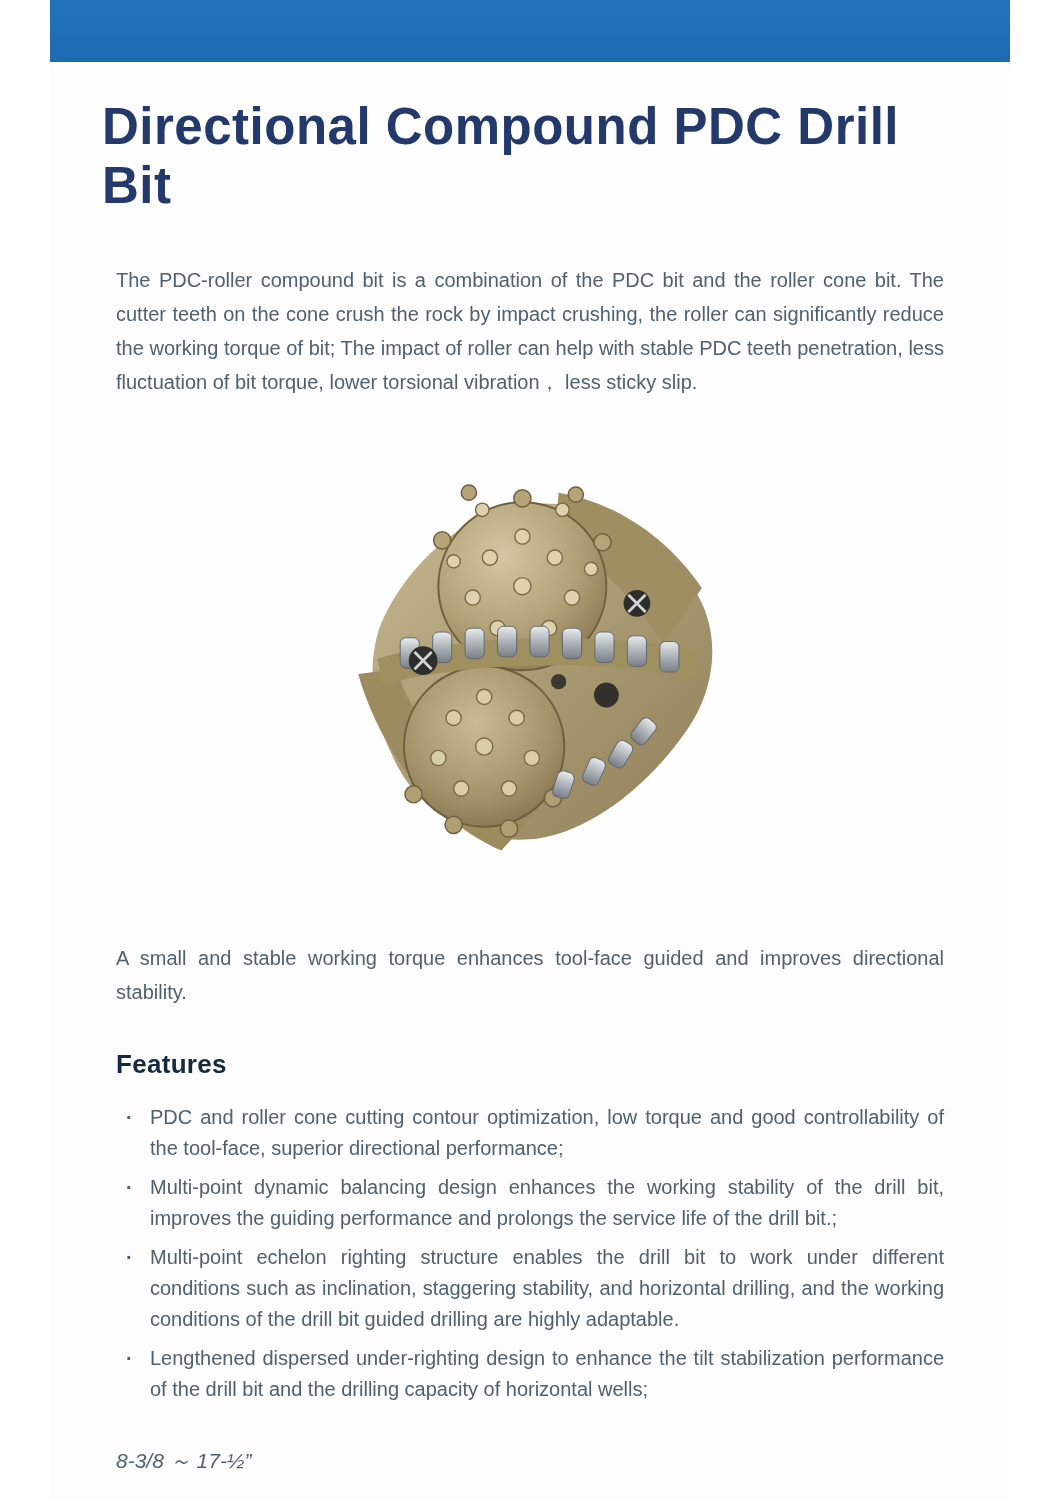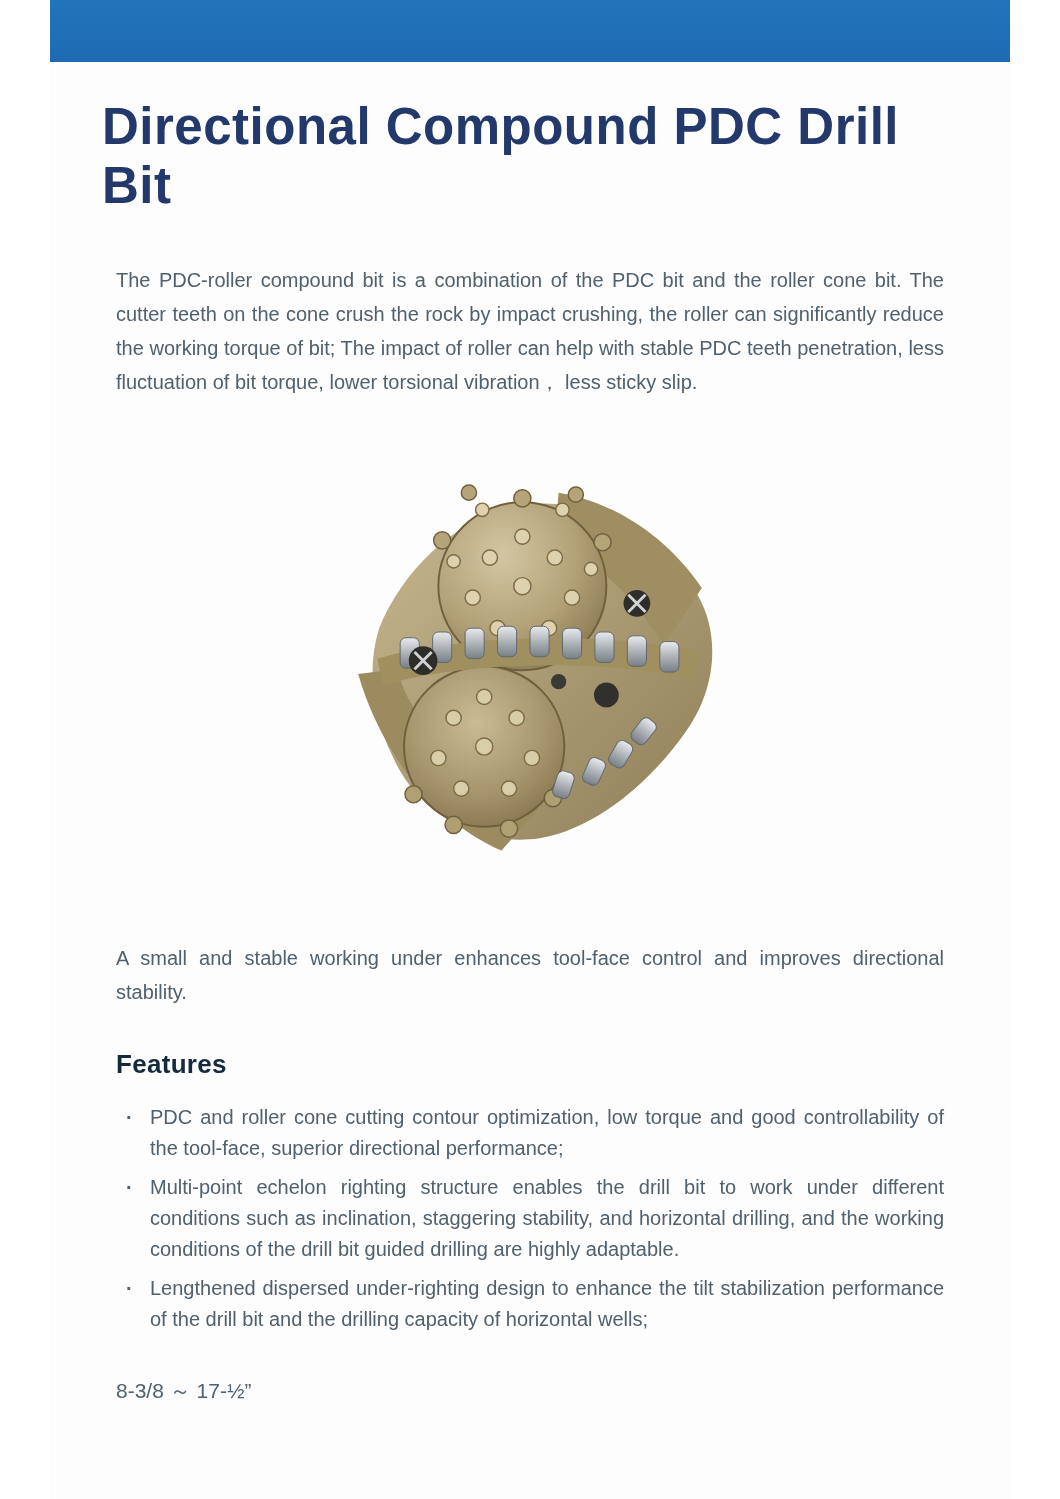--- a/index.html
+++ b/index.html
@@ -83,20 +83,21 @@
     color: #50606c;
     font-weight: bold;
   }
   .size-heading {
     margin-top: 44px;
   }
   .size-value {
     margin-top: 42px;
     font-size: 21px;
     color: #50606c;
+    font-style: italic;
   }
 </style>
 </head>
 <body>
 
 <div class="page">
 
   <div class="header-bar"></div>
 
   <h1 class="page-title">Directional Compound PDC Drill Bit</h1>
@@ -212,26 +213,27 @@
           <circle cx="300" cy="252" r="13" fill="#31302c"></circle>
           <circle cx="250" cy="238" r="8" fill="#3a3934"></circle>
           <circle cx="108" cy="216" r="15" fill="#2e2d29"></circle>
           <path d="M99,207 L117,225 M117,207 L99,225" stroke="#cfd3d6" stroke-width="3"></path>
           <circle cx="332" cy="156" r="14" fill="#2e2d29"></circle>
           <path d="M323,147 L341,165 M341,147 L323,165" stroke="#cfd3d6" stroke-width="3"></path>
         </g>
       </svg>
     </div>
 
-    <p class="torque-paragraph">A small and stable working under enhances tool-face control and improves directional stability.</p>
+    <p class="torque-paragraph">A small and stable working torque enhances tool-face guided and improves directional stability.</p>
 
     <h2 class="section-heading">Features</h2>
 
     <ul class="features-list">
       <li>PDC and roller cone cutting contour optimization, low torque and good controllability of the tool-face, superior directional performance;</li>
+      <li>Multi-point dynamic balancing design enhances the working stability of the drill bit, improves the guiding performance and prolongs the service life of the drill bit.;</li>
       <li>Multi-point echelon righting structure enables the drill bit to work under different conditions such as inclination, staggering stability, and horizontal drilling, and the working conditions of the drill bit guided drilling are highly adaptable.</li>
       <li>Lengthened dispersed under-righting design to enhance the tilt stabilization performance of the drill bit and the drilling capacity of horizontal wells;</li>
     </ul>
 
 
     <p class="size-value">8-3/8 ～ 17-½”</p>
 
   </div>
 </div>
 

